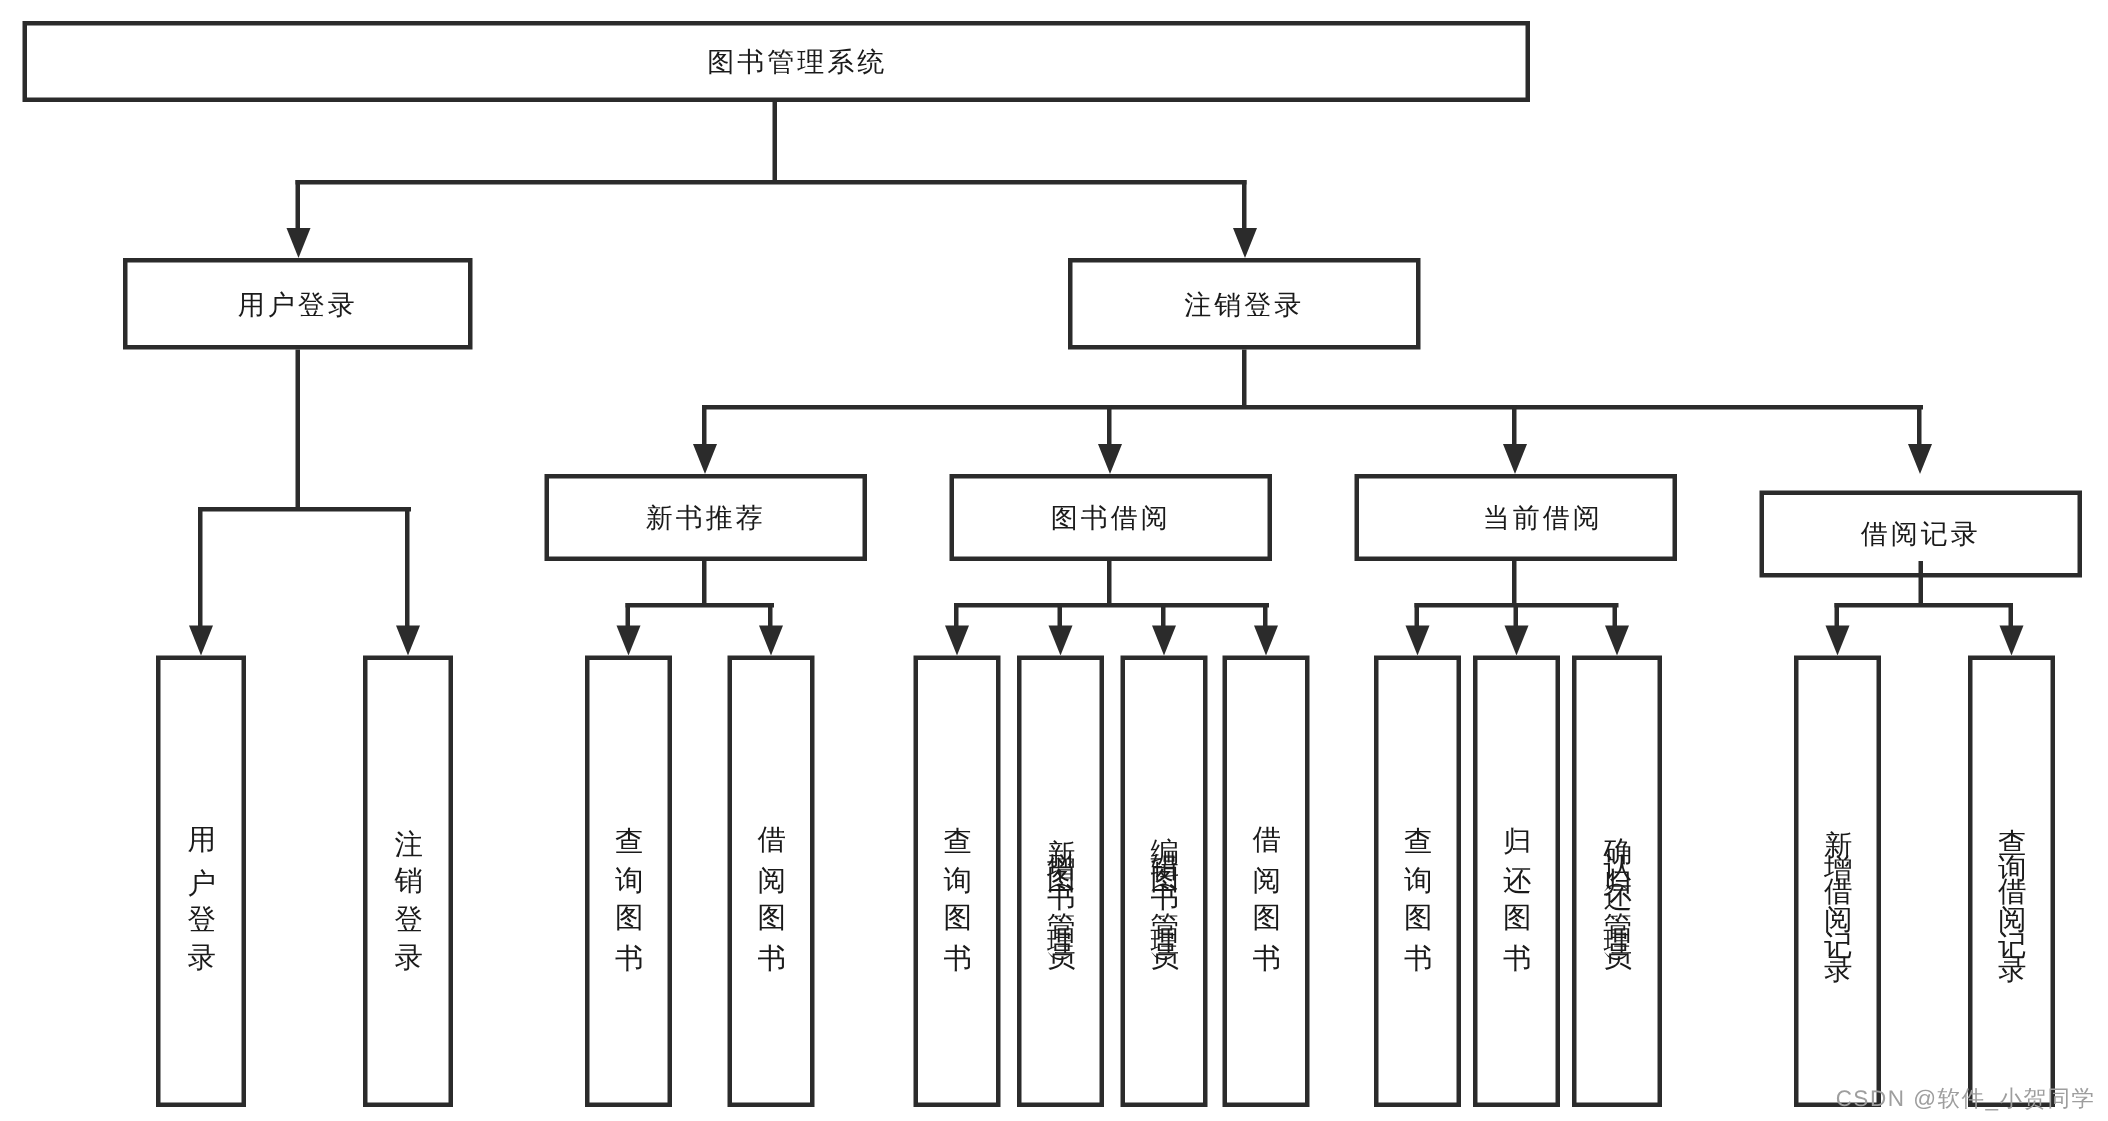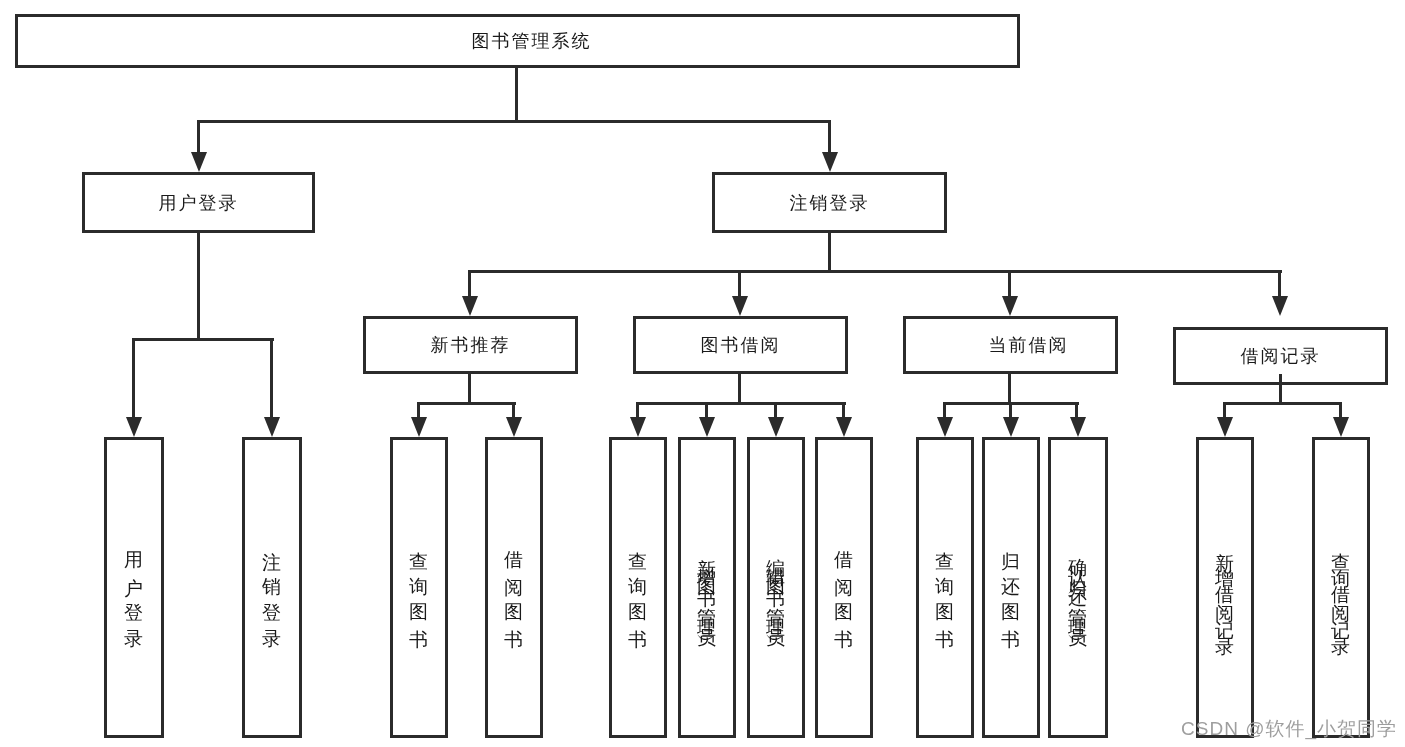--- a/index.html
+++ b/index.html
@@ -38,21 +38,21 @@
     position: absolute;
     width: 0; height: 0;
     border-left: 8px solid transparent;
     border-right: 8px solid transparent;
     border-top: 20px solid #2b2b2b;
   }
   #watermark {
     position: absolute;
     right: 8px;
     bottom: 5px;
-    font-size: 19px;
+    font-size: 15px;
     color: #9e9e9e;
     letter-spacing: 1px;
     white-space: nowrap;
   }
 </style>
 </head>
 <body>
 
 <div id="canvas">
 

